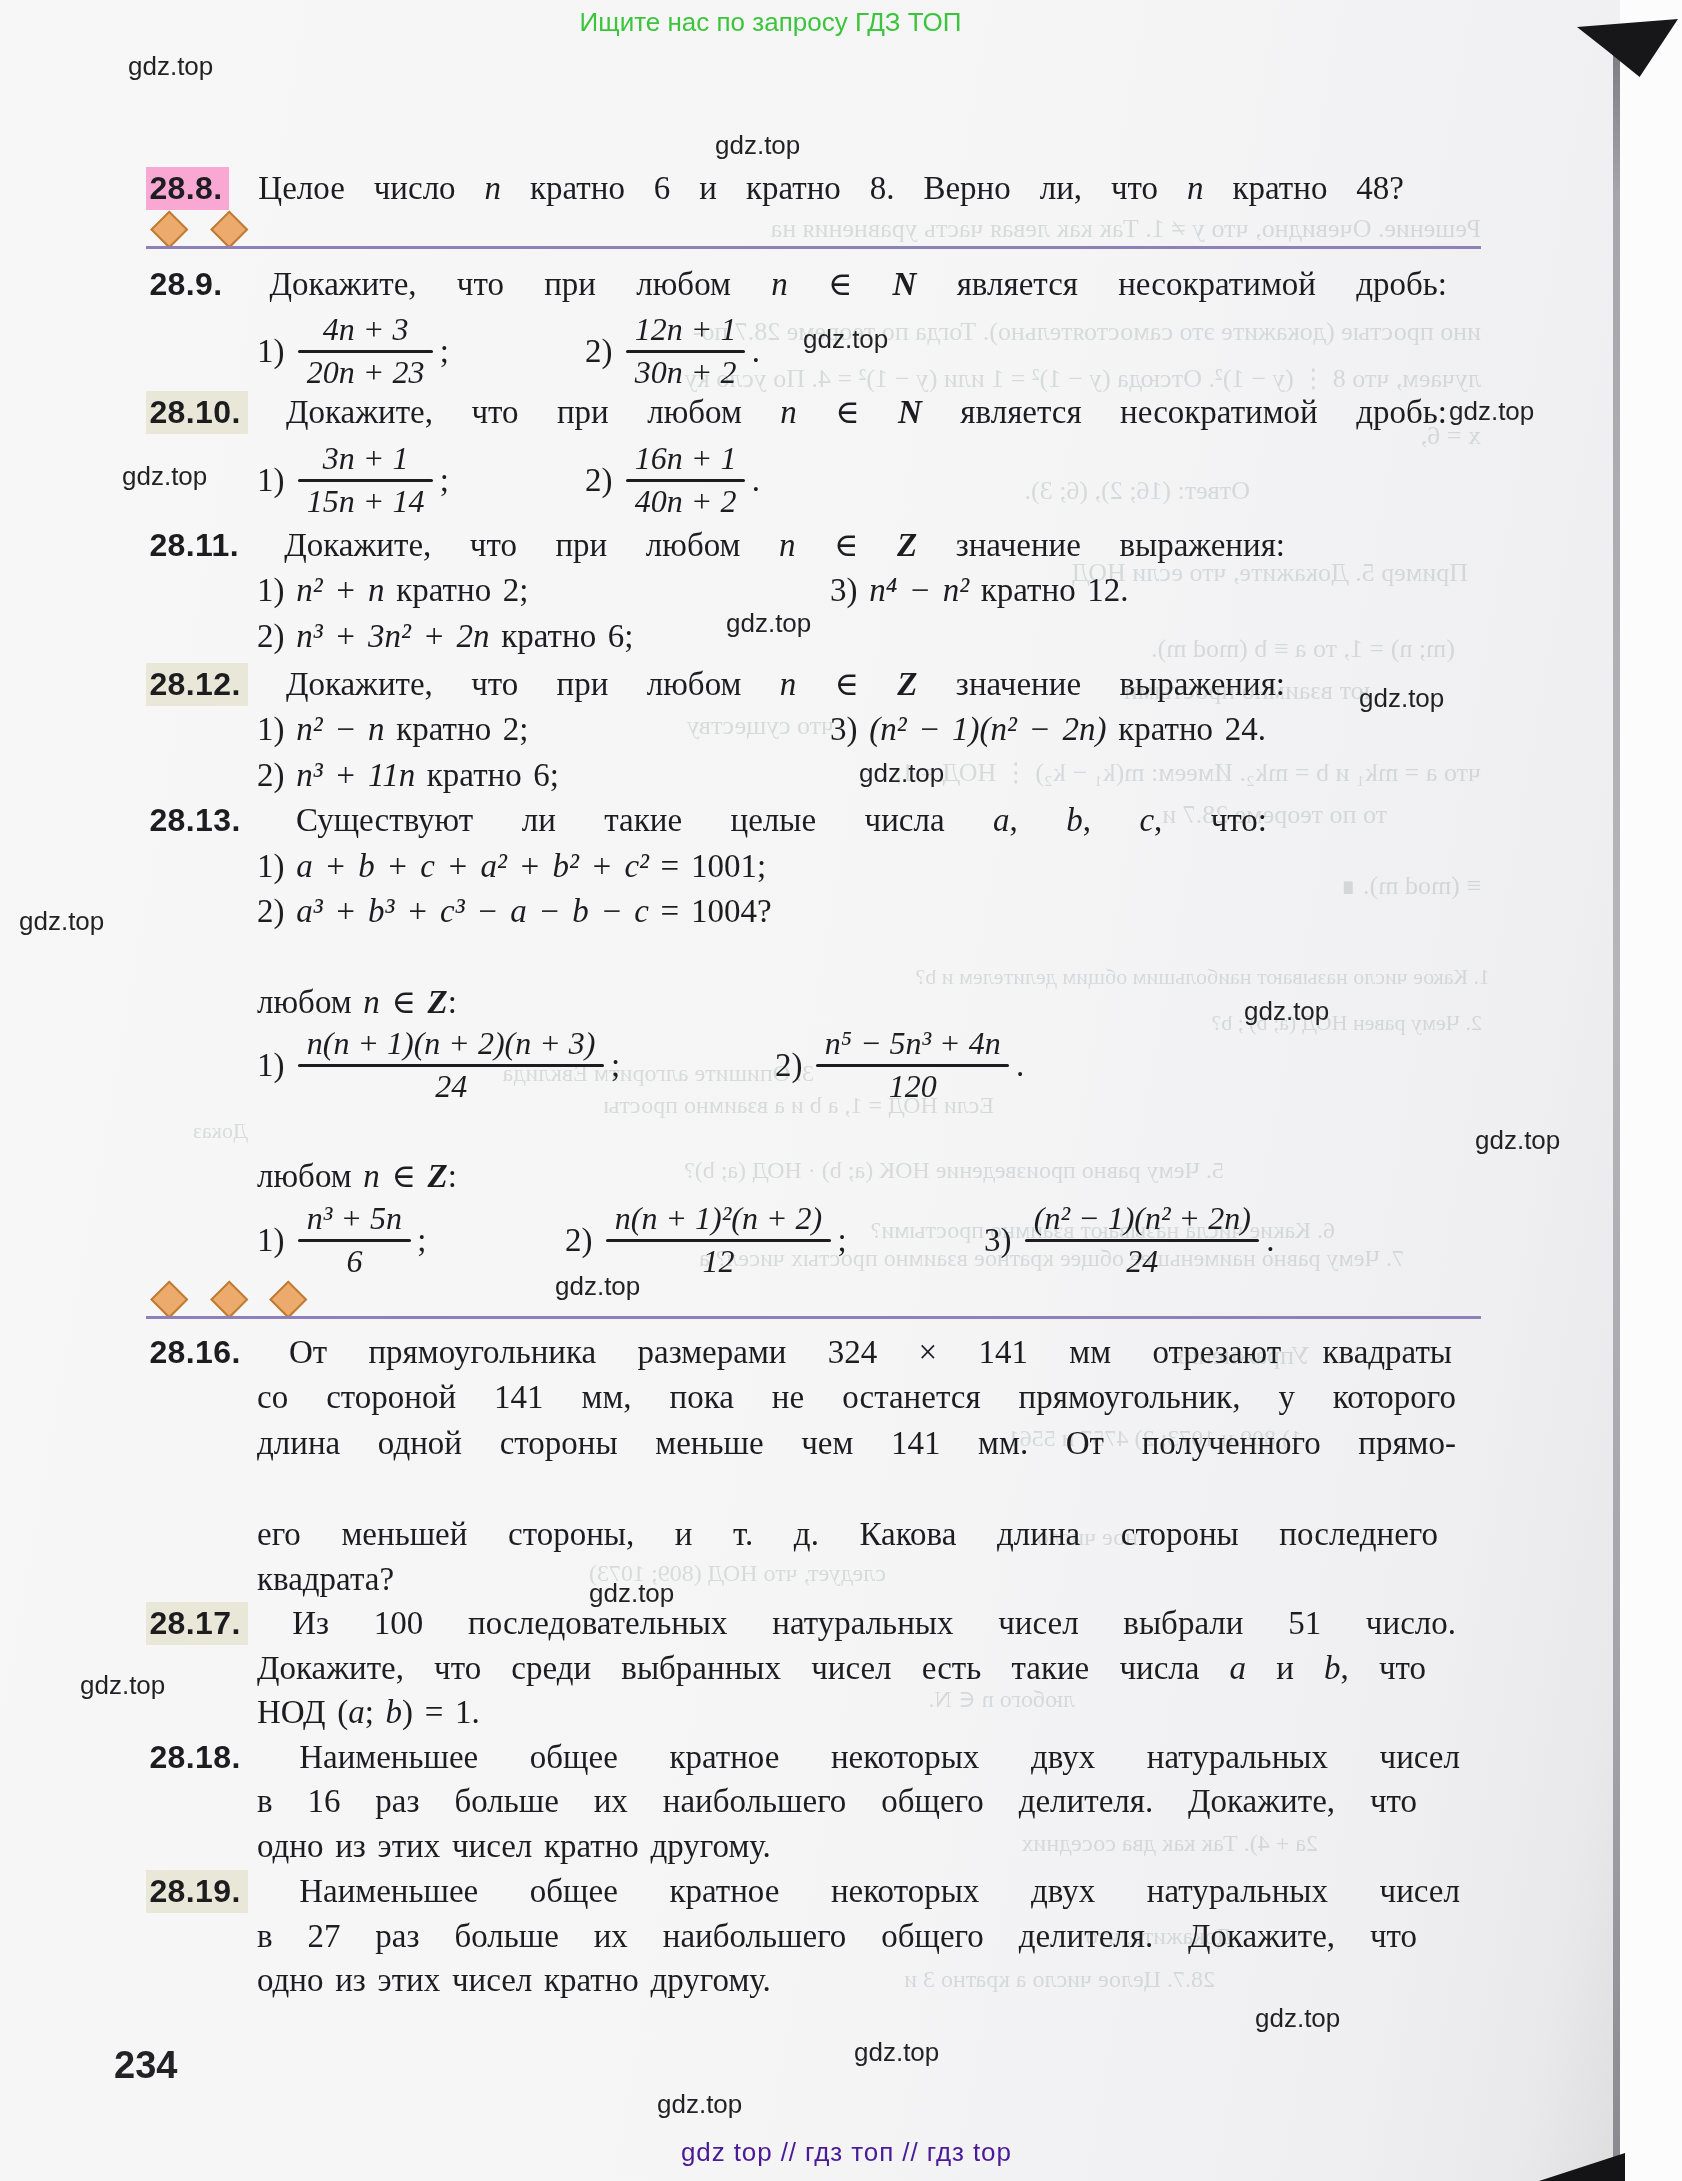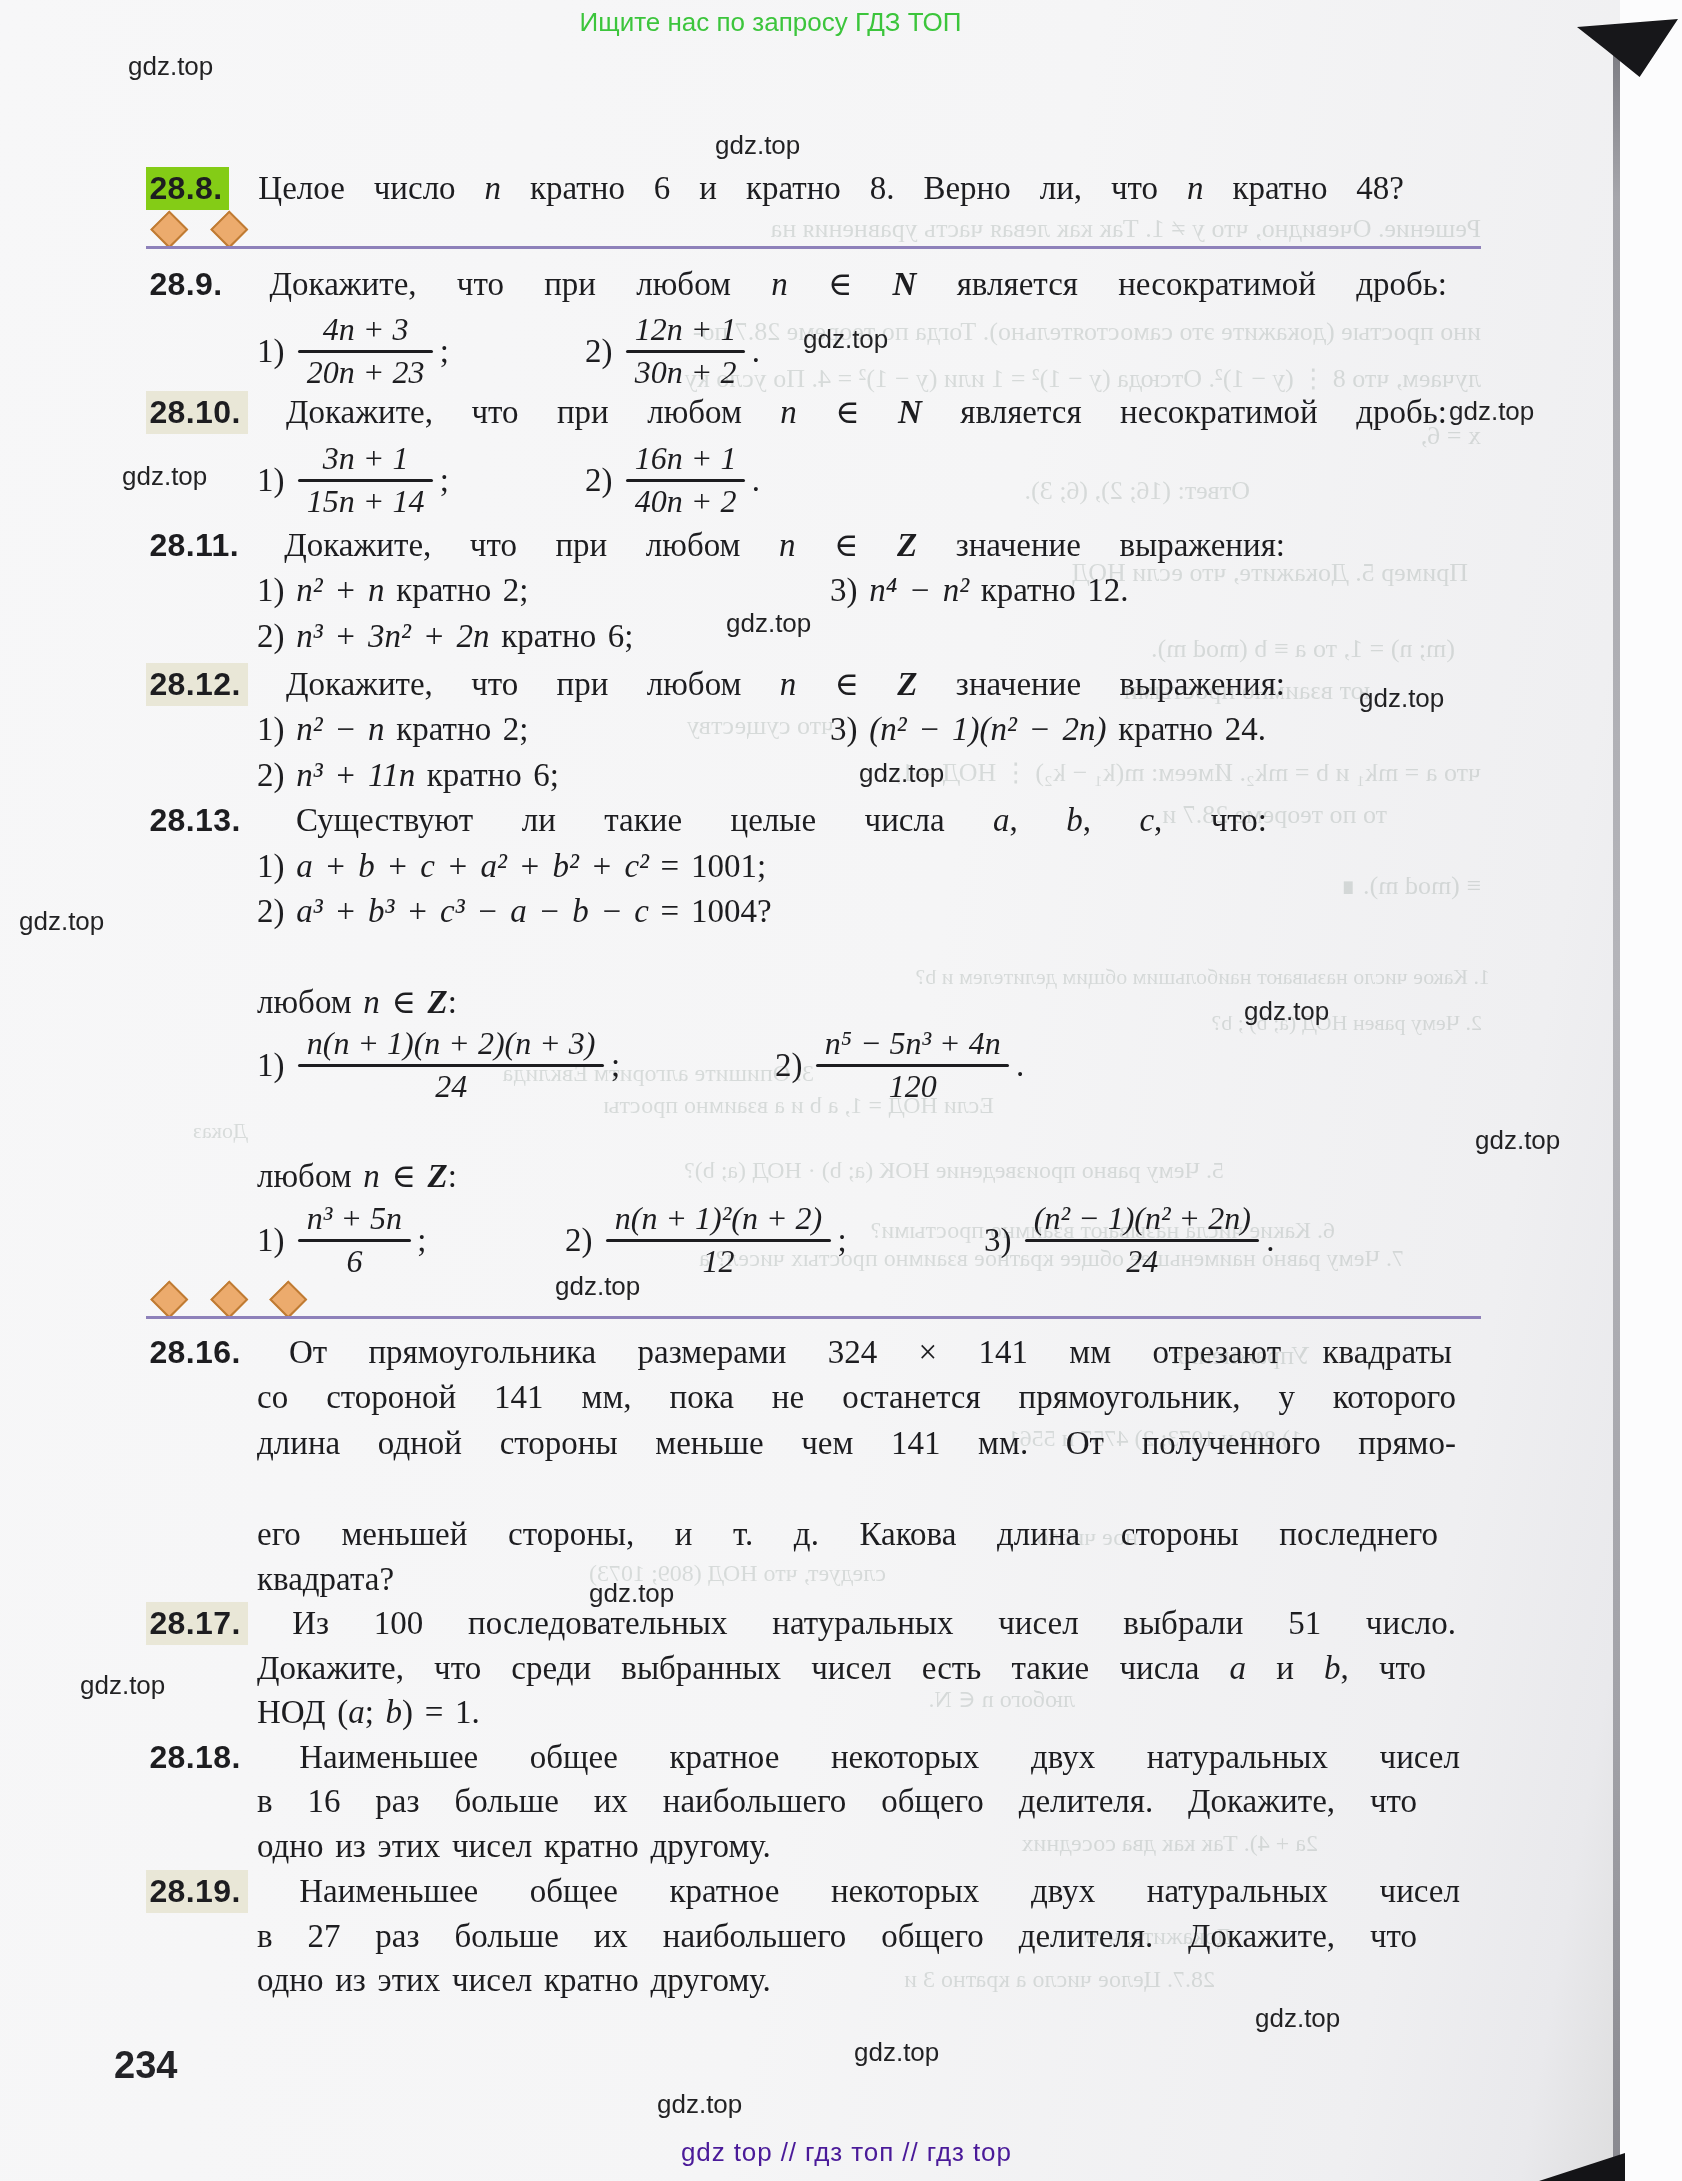--- a/index.html
+++ b/index.html
@@ -21,21 +21,21 @@
   .pagenum{position:absolute;left:114px;top:2044px;font:700 38px "Liberation Sans",sans-serif;color:#232327;}
   .wm{position:absolute;white-space:nowrap;font:500 26px "Liberation Sans",sans-serif;color:#101012;opacity:.92;}
   .bleed{position:absolute;white-space:nowrap;display:inline-block;transform:scaleX(-1);
          font:26px "Liberation Serif","DejaVu Serif",serif;color:#6e7f78;opacity:.22;filter:blur(0.3px);}
   .pline{position:absolute;white-space:nowrap;line-height:41px;word-spacing:3.4px;}
   .pline.just{white-space:normal;text-align:justify;text-align-last:justify;}
   .seg-t{font:33px "Liberation Serif","DejaVu Serif",serif;}
   .seg-v{font:italic 33px "Liberation Serif","DejaVu Serif",serif;}
   .seg-set{font:italic 700 33px "Liberation Serif","DejaVu Serif",serif;}
   .seg-num{font:700 32px "Liberation Sans",sans-serif;letter-spacing:0.4px;padding:2.6px 6.8px 4.3px 3.4px;}
-  .hl-lav{background:#84cc16;}
+  .hl-lav{background:#f9a8d4;}
   .hl-olive{background:#e9e7d7;}
   .fracrow{position:absolute;left:0;width:1620px;height:92px;}
   .fitem{position:absolute;top:0;display:flex;align-items:center;height:91px;}
   .flabel,.ftail{font:33px "Liberation Serif","DejaVu Serif",serif;}
   .frac{display:inline-flex;flex-direction:column;align-items:center;margin:0 6.8px 0 13.7px;}
   .fnum,.fden{font:italic 32px "Liberation Serif","DejaVu Serif",serif;padding:1.7px 8.6px;line-height:1.12;}
   .fbar{display:block;height:3px;background:#1d1d20;width:100%;border-radius:1.7px;}
   .diamonds{position:absolute;display:flex;gap:23px;}
   .diamond{width:26.5px;height:26.5px;margin:5.1px;transform:rotate(45deg);
          background:#ecab6d;border:2.6px solid #bf7b33;box-sizing:border-box;}

